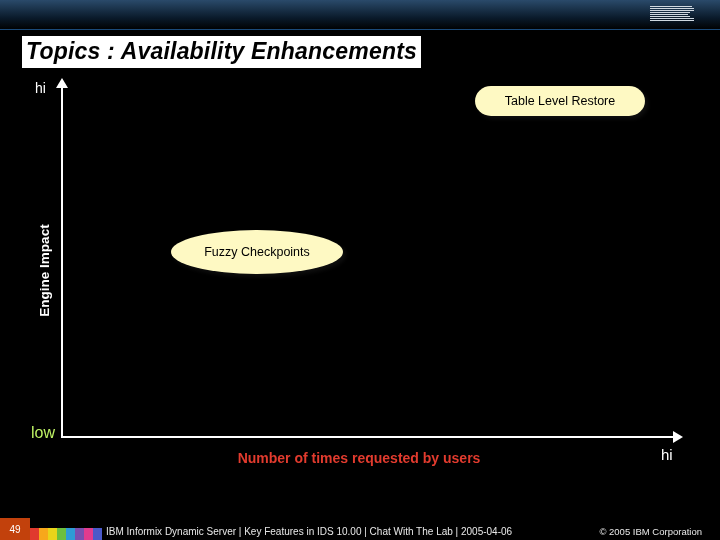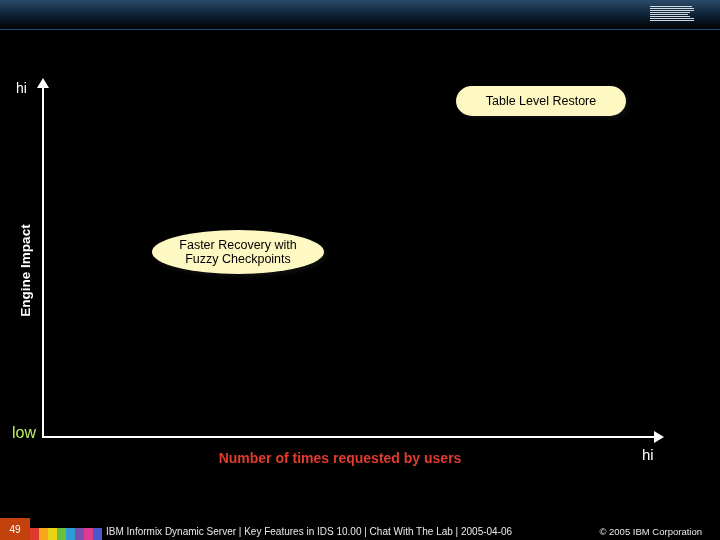--- a/index.html
+++ b/index.html
@@ -11,21 +11,21 @@
   .ibm-logo .bar { height: 1px; background: #cfd8e0; }
   .ibm-logo .b8 { width: 44px; }
   .ibm-logo .b7 { width: 44px; }
   .ibm-logo .b6 { width: 40px; }
   .ibm-logo .b5 { width: 38px; }
   .ibm-logo .b4 { width: 40px; }
   .ibm-logo .b3 { width: 44px; }
   .ibm-logo .b2 { width: 44px; }
   .ibm-logo .b1 { width: 42px; }
   .title { position: absolute; left: 22px; top: 36px; font-size: 23px; font-weight: bold; font-style: italic; color: #000; background: #fff; padding: 2px 4px 3px 4px; letter-spacing: 0.2px; }
-  .chart { position: absolute; left: 16px; top: 80px; width: 648px; height: 380px; }
+  .chart { position: absolute; left: 35px; top: 80px; width: 648px; height: 380px; }
   .hi-y { position: absolute; left: 0px; top: 0px; font-size: 14px; color: #fff; }
   .low-y { position: absolute; left: -4px; top: 344px; font-size: 16px; color: #bef264; }
   .hi-x { position: absolute; left: 626px; top: 366px; font-size: 15px; color: #fff; }
   .axis-y { position: absolute; left: 26px; top: 6px; width: 2px; height: 352px; background: #fff; }
   .axis-x { position: absolute; left: 26px; top: 356px; height: 2px; width: 614px; background: #fff; }
   .arrow-up { position: absolute; left: 21px; top: -2px; width: 0; height: 0; border-left: 6px solid transparent; border-right: 6px solid transparent; border-bottom: 10px solid #fff; }
   .arrow-right { position: absolute; left: 638px; top: 351px; width: 0; height: 0; border-top: 6px solid transparent; border-bottom: 6px solid transparent; border-left: 10px solid #fff; }
   .x-label { position: absolute; left: 0; width: 648px; top: 370px; text-align: center; font-size: 14px; font-weight: bold; color: #e23b2e; }
   .bubble { position: absolute; background: #fef9c3; color: #000; font-size: 12.5px; line-height: 1.12; text-align: center; border-radius: 50%; display: flex; align-items: center; justify-content: center; padding: 4px 10px; box-shadow: 3px 3px 4px rgba(255,255,255,0.06); }
   .b-table { left: 440px; top: 6px; width: 170px; height: 30px; border-radius: 16px/15px; }
@@ -53,20 +53,21 @@
         <div class="bar b2"></div>
         <div class="bar b3"></div>
         <div class="bar b4"></div>
       <div class="bar b5"></div>
         <div class="bar b6"></div>
         <div class="bar b7"></div>
         <div class="bar b8"></div>
     </div>
   </div>
 
+  <div class="title">Topics : Availability Enhancements</div>
 
   <div class="chart">
     <div class="hi-y">hi</div>
     <div class="low-y">low</div>
     <div class="hi-x">hi</div>
 
     <div class="axis-y"></div>
     <div class="arrow-up"></div>
     <div class="axis-x"></div>
     <div class="arrow-right"></div>
@@ -74,21 +75,20 @@
     <div class="ylab-wrap">
       <div class="ylab-text">Engine Impact</div>
     </div>
     <div class="x-label">Number of times requested by users</div>
 
     <div class="bubble b-table">
       <span>Table Level Restore</span>
     </div>
     <div class="bubble b-faster">
       <div>
-        <div>Faster Recovery with</div>
         <div>Fuzzy Checkpoints</div>
       </div>
     </div>
   </div>
 
   <div class="footer">
     <div class="pagebox">49</div>
     <div class="stripes">
       <div class="s1"></div>
         <div class="s2"></div>

